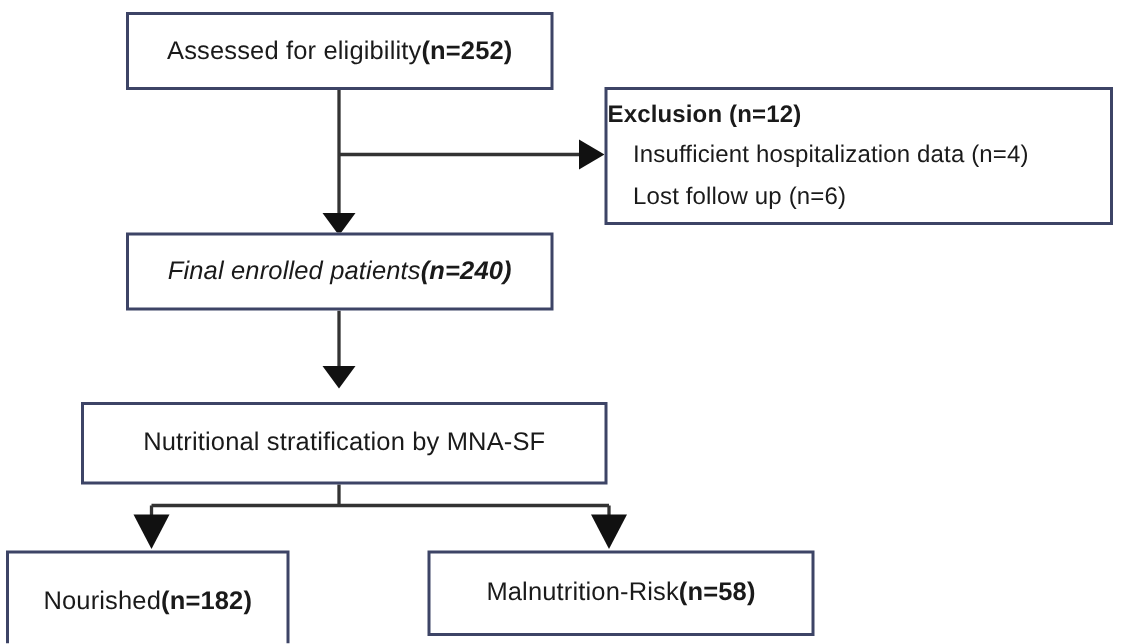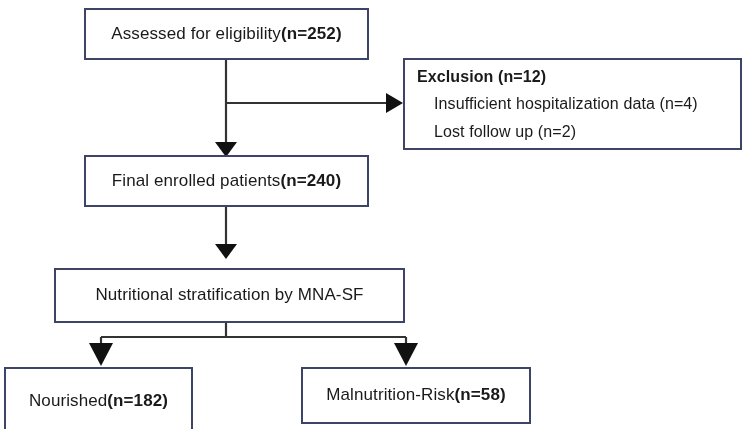--- a/index.html
+++ b/index.html
@@ -43,41 +43,41 @@
     white-space: nowrap;
     text-align: center;
   }
   .node.centered {
     align-items: center;
     text-align: center;
   }
   .node.left-aligned {
     align-items: flex-start;
     text-align: left;
-    padding-left: 12px;
+    padding-left: 0;
   }
   .node .strong {
     font-weight: bold;
   }
   .line-row {
     display: block;
     white-space: nowrap;
   }
   .line-row + .line-row {
     margin-top: 6px;
     margin-left: 17px;
   }
 
   
   #node-assessed       { left: 84px;  top: 8px;   width: 285px; height: 52px; }
   #node-exclusion      { left: 403px; top: 58px;  width: 339px; height: 92px; font-size: 16px; }
-  #node-enrolled       { left: 84px;  top: 155px; width: 285px; height: 52px; }
+  #node-enrolled       { left: 84px;  top: 155px; width: 285px; height: 52px; font-style: italic; }
   #node-stratification { left: 54px;  top: 268px; width: 351px; height: 55px; }
   #node-nourished      { left: 4px;   top: 367px; width: 189px; height: 69px; }
-  #node-malnutrition   { left: 301px; top: 367px; width: 230px; height: 57px; }
+  #node-malnutrition   { left: 285px; top: 367px; width: 258px; height: 57px; }
 </style>
 </head>
 <body>
 
 <div id="flow-root">
 
   <svg id="flow-svg" viewBox="0 0 750 429" xmlns="http://www.w3.org/2000/svg">
     <defs>
       <marker id="arrowhead" markerWidth="11" markerHeight="11" refX="1" refY="5" orient="auto" markerUnits="userSpaceOnUse">
         <path d="M0,0 L11,5 L0,10 z" fill="#111111"></path>
@@ -109,21 +109,21 @@
     </g>
   </svg>
 
   <div class="node centered" id="node-assessed">
     <span class="node-text"><span>Assessed for eligibility</span><span class="strong">(n=252)</span></span>
   </div>
 
   <div class="node left-aligned" id="node-exclusion">
     <span class="line-row strong">Exclusion (n=12)</span>
     <span class="line-row">Insufficient hospitalization data (n=4)</span>
-    <span class="line-row">Lost follow up (n=2)</span>
+    <span class="line-row">Lost follow up (n=6)</span>
   </div>
 
   <div class="node centered" id="node-enrolled">
     <span class="node-text"><span>Final enrolled patients</span><span class="strong">(n=240)</span></span>
   </div>
 
   <div class="node centered" id="node-stratification">
     <span class="node-text">Nutritional stratification by MNA-SF</span>
   </div>
 

